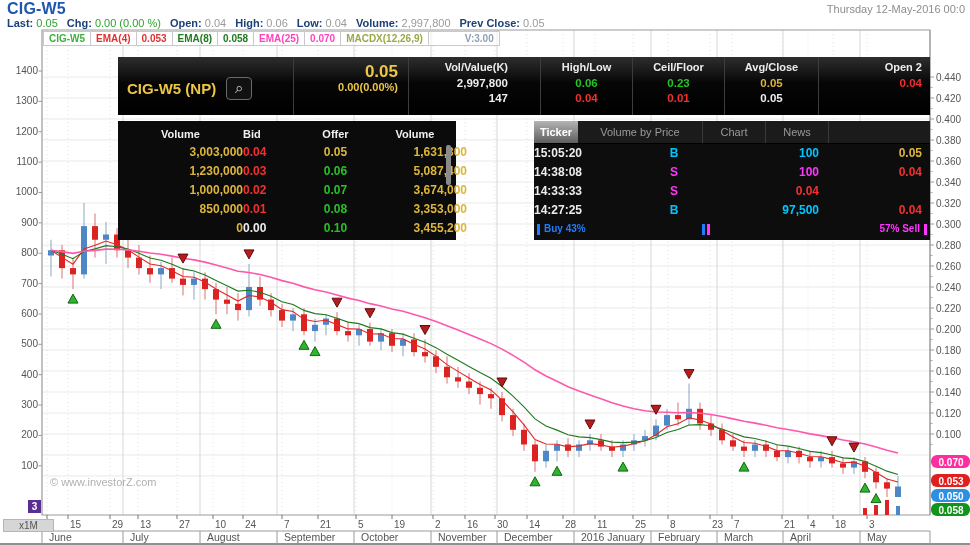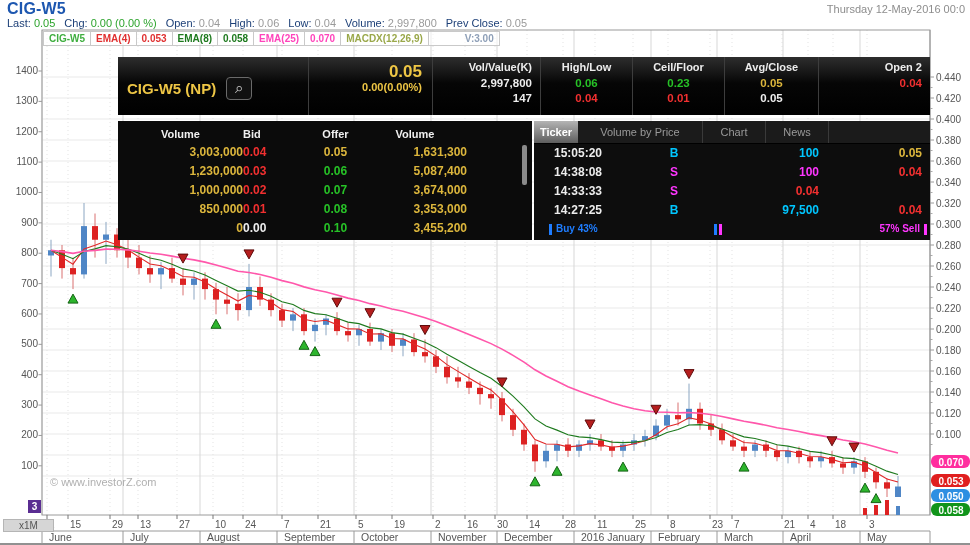--- a/index.html
+++ b/index.html
@@ -4,21 +4,21 @@
 <style>
   html,body{margin:0;padding:0}
   body{width:970px;height:545px;position:relative;overflow:hidden;background:#fff;
        font-family:"Liberation Sans",sans-serif;-webkit-font-smoothing:antialiased}
   .abs{position:absolute}
   
   #hdr-title{left:7px;top:0;font-size:16px;font-weight:bold;color:#1d57b0;letter-spacing:.2px}
   #hdr-date{right:5px;top:3px;font-size:11px;color:#8d8d8d}
   #hdr-stats{left:7px;top:17px;font-size:11px;white-space:nowrap}
   #hdr-stats .grp{margin-right:9px}
-  #hdr-stats .lbl{color:#1c3f77;font-weight:normal}
+  #hdr-stats .lbl{color:#1c3f77;font-weight:bold}
   .v-green{color:#2da42d}.v-gray{color:#9a9a9a}
   
   #legend{left:44px;top:31px;display:flex;z-index:2}
   .chip{border:1px solid #c9c9c9;margin-left:-1px;font-size:10px;line-height:13px;height:13px;
         padding:0 5px;background:rgba(255,255,255,.55);font-weight:bold;white-space:nowrap}
   
   #info{left:118px;top:57px;width:812px;height:58px;z-index:3;display:flex;box-sizing:border-box;
         background:linear-gradient(#2e2e2e,#060606 45%,#000)}
   .iblk{box-sizing:border-box;height:100%;padding-top:4px}
   .isep{border-left:1px solid #3d3d3d}
@@ -26,38 +26,38 @@
   #iname .nm{font-size:15px;font-weight:bold;color:#eec645}
   #imag{width:24px;height:21px;border:1px solid #6a6a6a;border-radius:4px;color:#c9c9c9;
         font-size:15px;line-height:19px;text-align:center;background:#111;cursor:pointer}
   #iprice{width:124px;text-align:right;padding:6px 10px 0 0}
   #iprice .big{font-size:17px;font-weight:bold;color:#eec645;line-height:18px}
   #iprice .chg{font-size:11px;font-weight:bold;color:#eec645}
   .icol .h{font-size:11px;font-weight:bold;color:#ececec;text-align:center;margin-bottom:3px}
   .icol .v{font-size:11.5px;font-weight:bold;text-align:center;line-height:15px}
   .icol.right .h,.icol.right .v{text-align:right;padding-right:8px}
   
-  #depth{left:118px;top:121px;width:414px;height:119px;background:#0b0b0b;z-index:3;box-sizing:border-box;padding-top:4px}
+  #depth{left:118px;top:121px;width:338px;height:119px;background:#0b0b0b;z-index:3;box-sizing:border-box;padding-top:4px}
   .drow{display:grid;grid-template-columns:125px 65px 55px 104px;height:19px;line-height:19px;
         font-size:12px;font-weight:bold}
   .drow.hd{font-size:11px;color:#f0f0f0;height:18px;line-height:18px}
   .drow .c1{text-align:right}.drow .c2{text-align:left}.drow .c3{text-align:center}.drow .c4{text-align:right}
   .c-y{color:#dcb63c}.c-r{color:#f23030}.c-g{color:#27c227}.c-w{color:#ededed}
   #dscroll{right:5px;top:24px;width:5px;height:40px;background:#8a8a8a;border-radius:2px}
   
   #ticker{left:534px;top:121px;width:396px;height:119px;background:#0d0d0d;z-index:3;box-sizing:border-box}
   #tabs{display:flex;height:22px;background:#1b1b1b;border-bottom:1px solid #000}
   .tab{font-size:11px;color:#9a9a9a;text-align:center;line-height:22px;border-right:1px solid #3a3a3a;cursor:pointer}
   .tab.active{background:linear-gradient(#b4b4b4,#5e5e5e);color:#fff;font-weight:bold;border-right:none}
   .trow{display:grid;grid-template-columns:110px 60px 115px 1fr;height:19px;line-height:19px;
         font-size:12px;font-weight:bold;padding-right:8px}
-  .trow .tt{color:#ececec;padding-left:20px}.trow .ts{text-align:center}
+  .trow .tt{color:#ececec;padding-left:0}.trow .ts{text-align:center}
   .trow .tq{text-align:right}.trow .tp{text-align:right}
   .c-cy{color:#00c6ff}.c-mg{color:#ff36ff}
-  #tfoot{position:absolute;left:12px;right:0;bottom:3px;height:14px;font-size:10px;font-weight:bold}
+  #tfoot{position:absolute;left:0;right:0;bottom:3px;height:14px;font-size:10px;font-weight:bold}
   #tfoot .bar{position:absolute;top:1px;width:3px;height:11px}
   #buytxt{position:absolute;left:10px;top:0;color:#1f7dff}
   #selltxt{position:absolute;right:10px;top:0;color:#ff36ff}
   
   #x1m{left:3px;top:519px;background:#d6d6d6;border:1px solid #b5b5b5;color:#555;
        font-size:10px;padding:0 15px;z-index:2}
   #badge3{left:28px;top:500px;width:13px;height:13px;background:#5a2d92;color:#fff;font-size:10px;
           font-weight:bold;text-align:center;line-height:13px;z-index:2;cursor:pointer}
   #chart{position:absolute;left:0;top:0;z-index:1}
 </style>
@@ -525,21 +525,21 @@
   <div class="iblk isep" id="iprice">
     <div class="big">0.05</div>
     <div class="chg">0.00(0.00%)</div>
   </div>
   <div id="icols" style="display:flex;flex:1">
       <div class="iblk isep icol right" style="width: 108px;">
         <div class="h">Vol/Value(K)</div>
         <div class="v c-w">2,997,800</div>
         <div class="v c-w">147</div>
       </div>
-      <div class="iblk isep icol" style="width: 92px;">
+      <div class="iblk isep icol" style="width: 92px; margin-left: 24px;">
         <div class="h">High/Low</div>
         <div class="v c-g">0.06</div>
         <div class="v c-r">0.04</div>
       </div>
       <div class="iblk isep icol" style="width: 92px;">
         <div class="h">Ceil/Floor</div>
         <div class="v c-g">0.23</div>
         <div class="v c-r">0.01</div>
       </div>
       <div class="iblk isep icol" style="width: 94px;">

